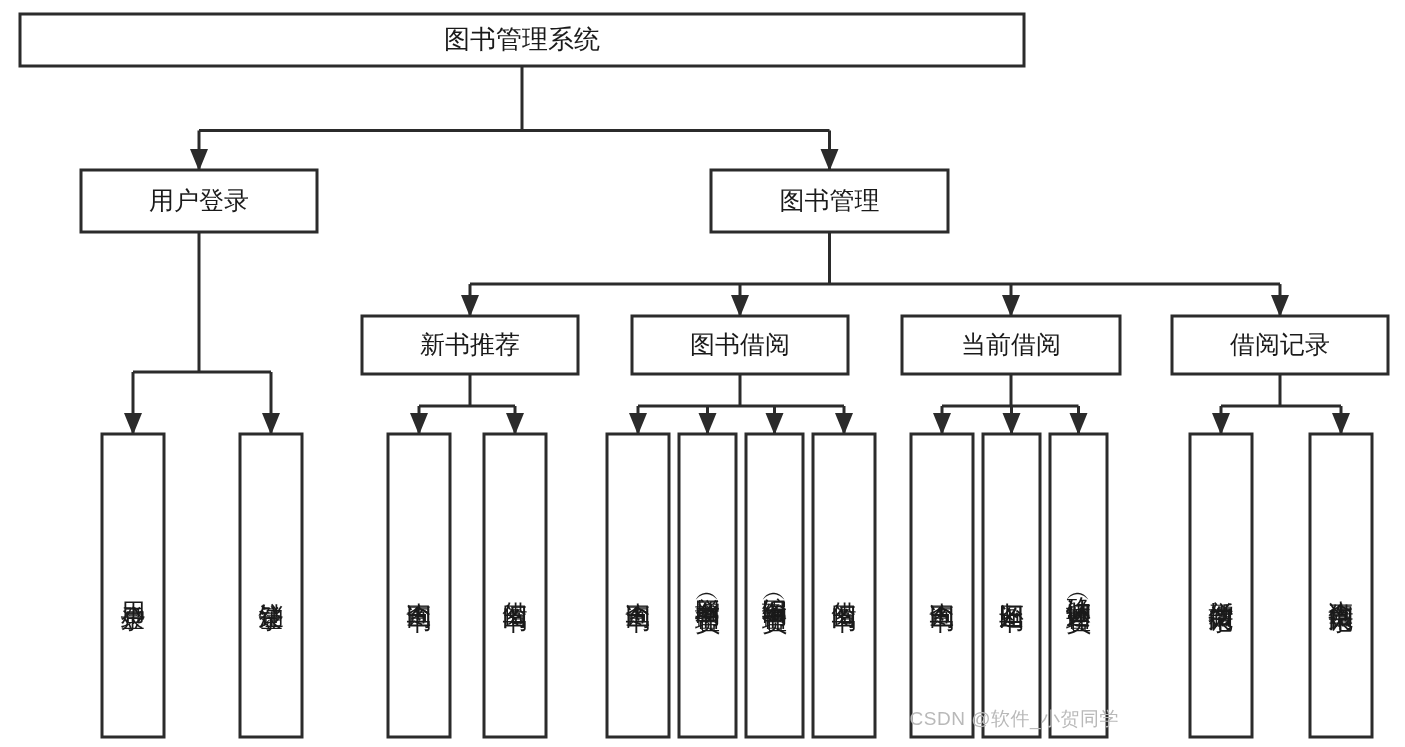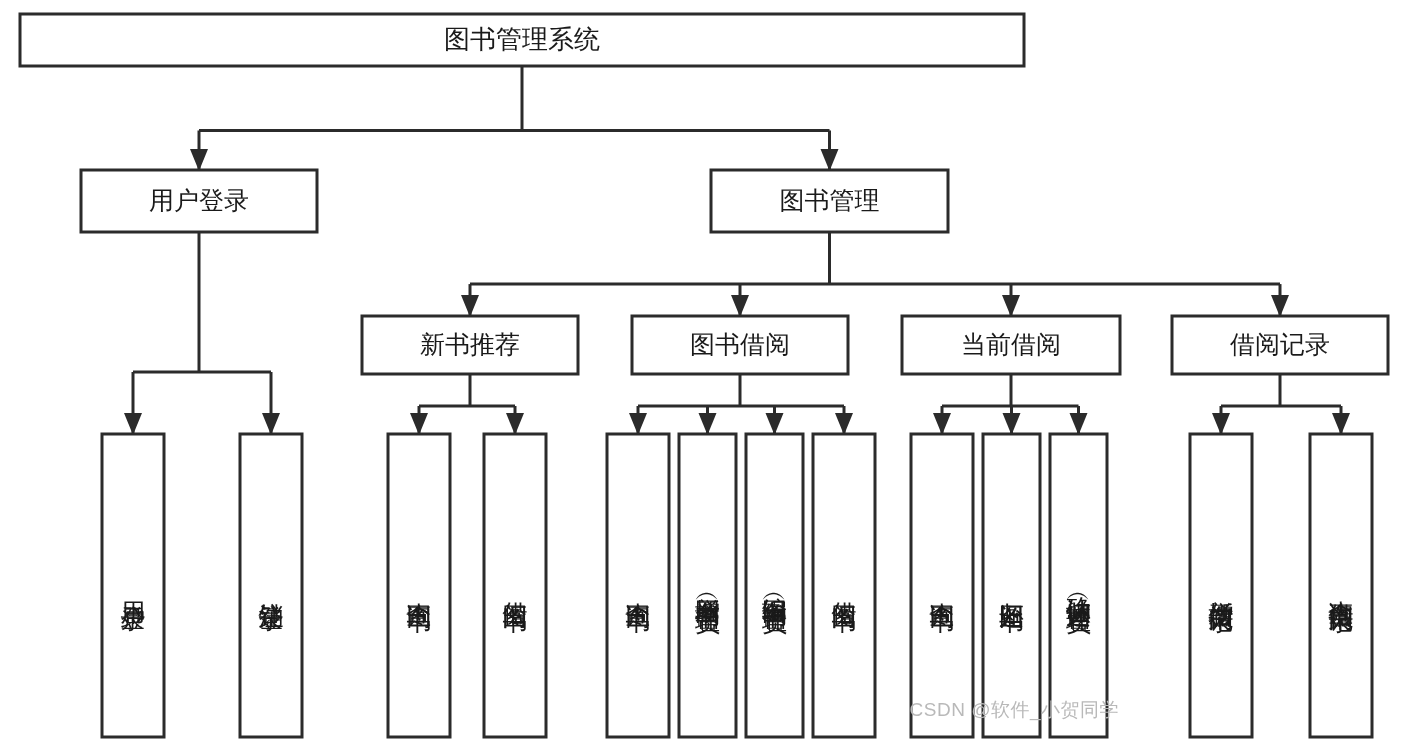--- a/index.html
+++ b/index.html
@@ -66,21 +66,21 @@
     letter-spacing: 2px;
     display: flex;
     align-items: center;
     justify-content: center;
     white-space: nowrap;
     pointer-events: none;
   }
   #watermark {
     position: absolute;
     right: 10px;
-    bottom: 24px;
+    bottom: 15px;
     font-family: "Liberation Sans", "DejaVu Sans", sans-serif;
     font-size: 19px;
     color: #b9b9b9;
     letter-spacing: 0.5px;
     user-select: none;
   }
 </style>
 </head>
 <body>
 

